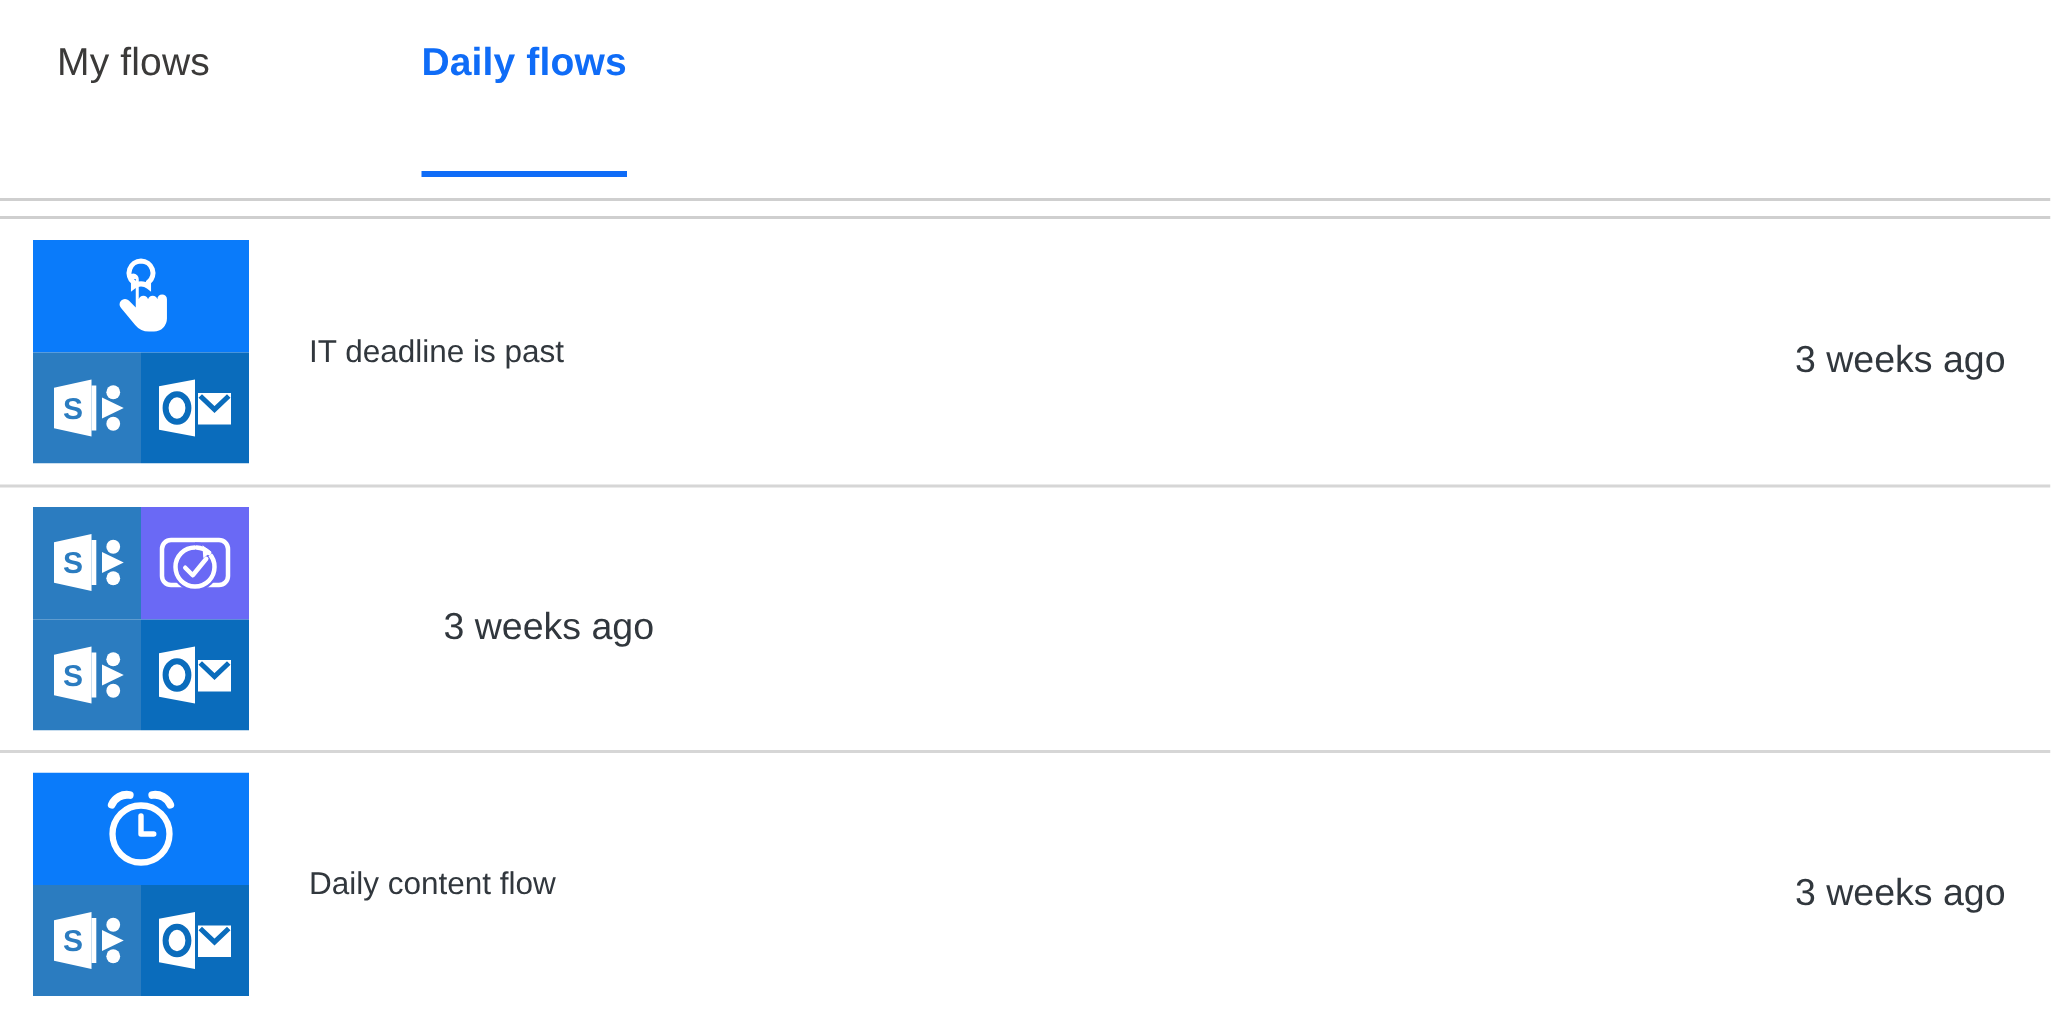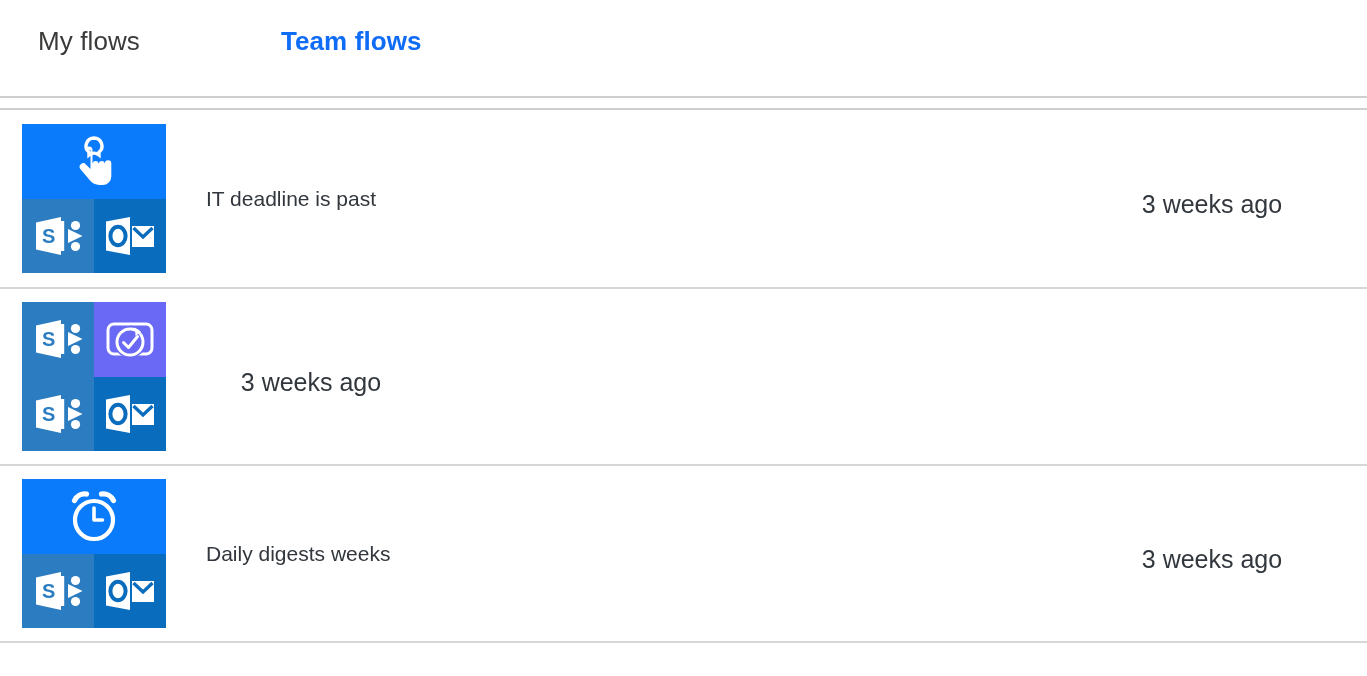--- a/index.html
+++ b/index.html
@@ -14,21 +14,21 @@
     height: 676px;
     font-family: "Liberation Sans", "DejaVu Sans", sans-serif;
     color: #333333;
     overflow: hidden;
     position: relative;
   }
 
   
   .tabstrip {
     position: relative;
-    height: 96px;
+    height: 132px;
     display: flex;
     align-items: flex-start;
     padding-left: 38px;
   }
   .tab {
     position: relative;
     height: 120px;
     display: flex;
     align-items: center;
     font-size: 26px;
@@ -104,37 +104,37 @@
     color: #31373d;
     line-height: 1.2;
     white-space: nowrap;
     overflow: hidden;
     text-overflow: ellipsis;
   }
   .flow-modified {
     flex: 0 0 auto;
     font-size: 25px;
     color: #31373d;
-    text-align: center;
+    text-align: right;
     width: 250px;
     margin-left: 20px;
     margin-top: 11px;
   }
 </style>
 </head>
 <body>
 
 <div class="tabstrip">
   <div class="tab inactive">
     <span class="tab-label">My flows</span>
 
   </div>
   <div class="tab-spacer"></div>
   <div class="tab active">
-    <span class="tab-label">Team flows</span>
+    <span class="tab-label">Daily flows</span>
     <span class="tab-underline"></span>
   </div>
 </div>
 <div class="rule"></div>
 <div class="rule second"></div>
 
 <div class="flow-list" id="flow-list">
     <div class="flow-row">
       <div class="tile">
         <div class="cell trigger wide">
@@ -253,16 +253,16 @@
           <span>
   <svg width="54" height="46" viewBox="0 0 54 46" aria-hidden="true">
     <path d="M3 8.5 L27 4 V42 L3 37.5 Z" fill="#ffffff"></path>
     <ellipse cx="15" cy="23" rx="7.6" ry="9.2" fill="none" stroke="#0a6cbc" stroke-width="4"></ellipse>
     <rect x="29" y="13" width="22" height="21" fill="#ffffff"></rect>
     <path d="M30.5 15 L40 24 L49.5 15" fill="none" stroke="#0a6cbc" stroke-width="3.4"></path>
   </svg>
 </span>
         </div>
       </div>
-      <div class="flow-name">Daily digests weeks</div>
+      <div class="flow-name">Daily content flow</div>
       <div class="flow-modified">3 weeks ago</div>
     </div>
   </div>
 
 </body></html>

